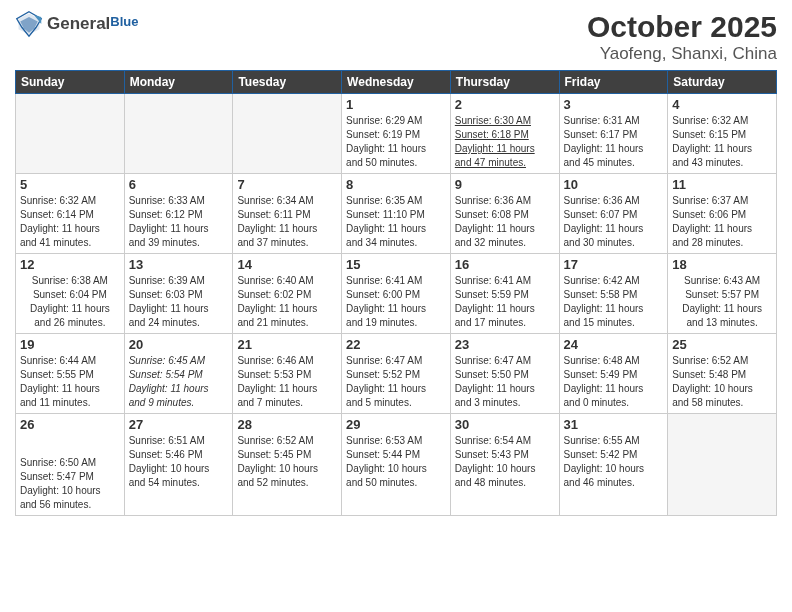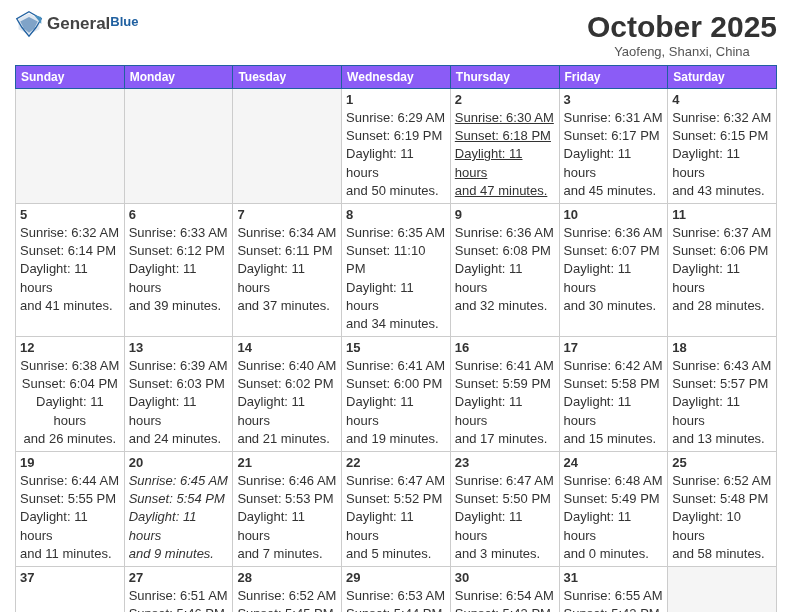--- a/index.html
+++ b/index.html
@@ -25,38 +25,38 @@
       align-items: center;
       gap: 4px;
     }
     .logo-general { color: #333; }
     .logo-blue { color: #2060a0; }
     .logo-icon {
       width: 28px;
       height: 28px;
     }
     .title-block {
-      text-align: center;
+      text-align: right;
     }
     .month-title {
       font-size: 30px;
       font-weight: bold;
       color: #333;
     }
     .location {
-      font-size: 13px;
+      font-size: 17px;
       color: #555;
     }
     .calendar {
       width: 100%;
       border-collapse: collapse;
       table-layout: fixed;
     }
     .calendar th {
-      background: #8b5cf6;
+      background: #404040;
       color: #fff;
       text-align: left;
       padding: 4px 5px;
       font-size: 12px;
       border: 1px solid #2060a0;
     }
     .calendar td {
       border: 1px solid #ccc;
       vertical-align: top;
       padding: 3px 4px;
@@ -68,21 +68,21 @@
     .calendar td.empty {
       background: #f5f5f5;
     }
     .day-number {
       font-size: 13px;
       font-weight: bold;
       color: #333;
       margin-bottom: 2px;
     }
     .day-info {
-      font-size: 13px;
+      font-size: 10px;
       color: #333;
       line-height: 1.4;
     }
   </style>
 </head>
 <body>
 
 <div class="container">
   <div class="header-row">
     <div class="logo">
@@ -241,21 +241,21 @@
           </td>
           <td>
             <div class="day-number">17</div>
             <div class="day-info" style="white-space: pre-line;">Sunrise: 6:42 AM
 Sunset: 5:58 PM
 Daylight: 11 hours
 and 15 minutes.</div>
           </td>
           <td>
             <div class="day-number">18</div>
-            <div class="day-info" style="white-space: pre-line;">Sunrise: 6:43 AM
+            <div class="day-info" style="white-space: pre-line; text-align: center;">Sunrise: 6:43 AM
 Sunset: 5:57 PM
 Daylight: 11 hours
 and 13 minutes.</div>
           </td>
         </tr>
         <tr>
           <td>
             <div class="day-number">19</div>
             <div class="day-info" style="white-space: pre-line;">Sunrise: 6:44 AM
 Sunset: 5:55 PM
@@ -300,21 +300,21 @@
           <td>
             <div class="day-number">25</div>
             <div class="day-info" style="white-space: pre-line;">Sunrise: 6:52 AM
 Sunset: 5:48 PM
 Daylight: 10 hours
 and 58 minutes.</div>
           </td>
         </tr>
         <tr>
           <td>
-            <div class="day-number">37</div>
+            <div class="day-number">26</div>
             <div class="day-info" style="white-space: pre-line; margin-top: 24px;">Sunrise: 6:50 AM
 Sunset: 5:47 PM
 Daylight: 10 hours
 and 56 minutes.</div>
           </td>
           <td>
             <div class="day-number">27</div>
             <div class="day-info" style="white-space: pre-line;">Sunrise: 6:51 AM
 Sunset: 5:46 PM
 Daylight: 10 hours

